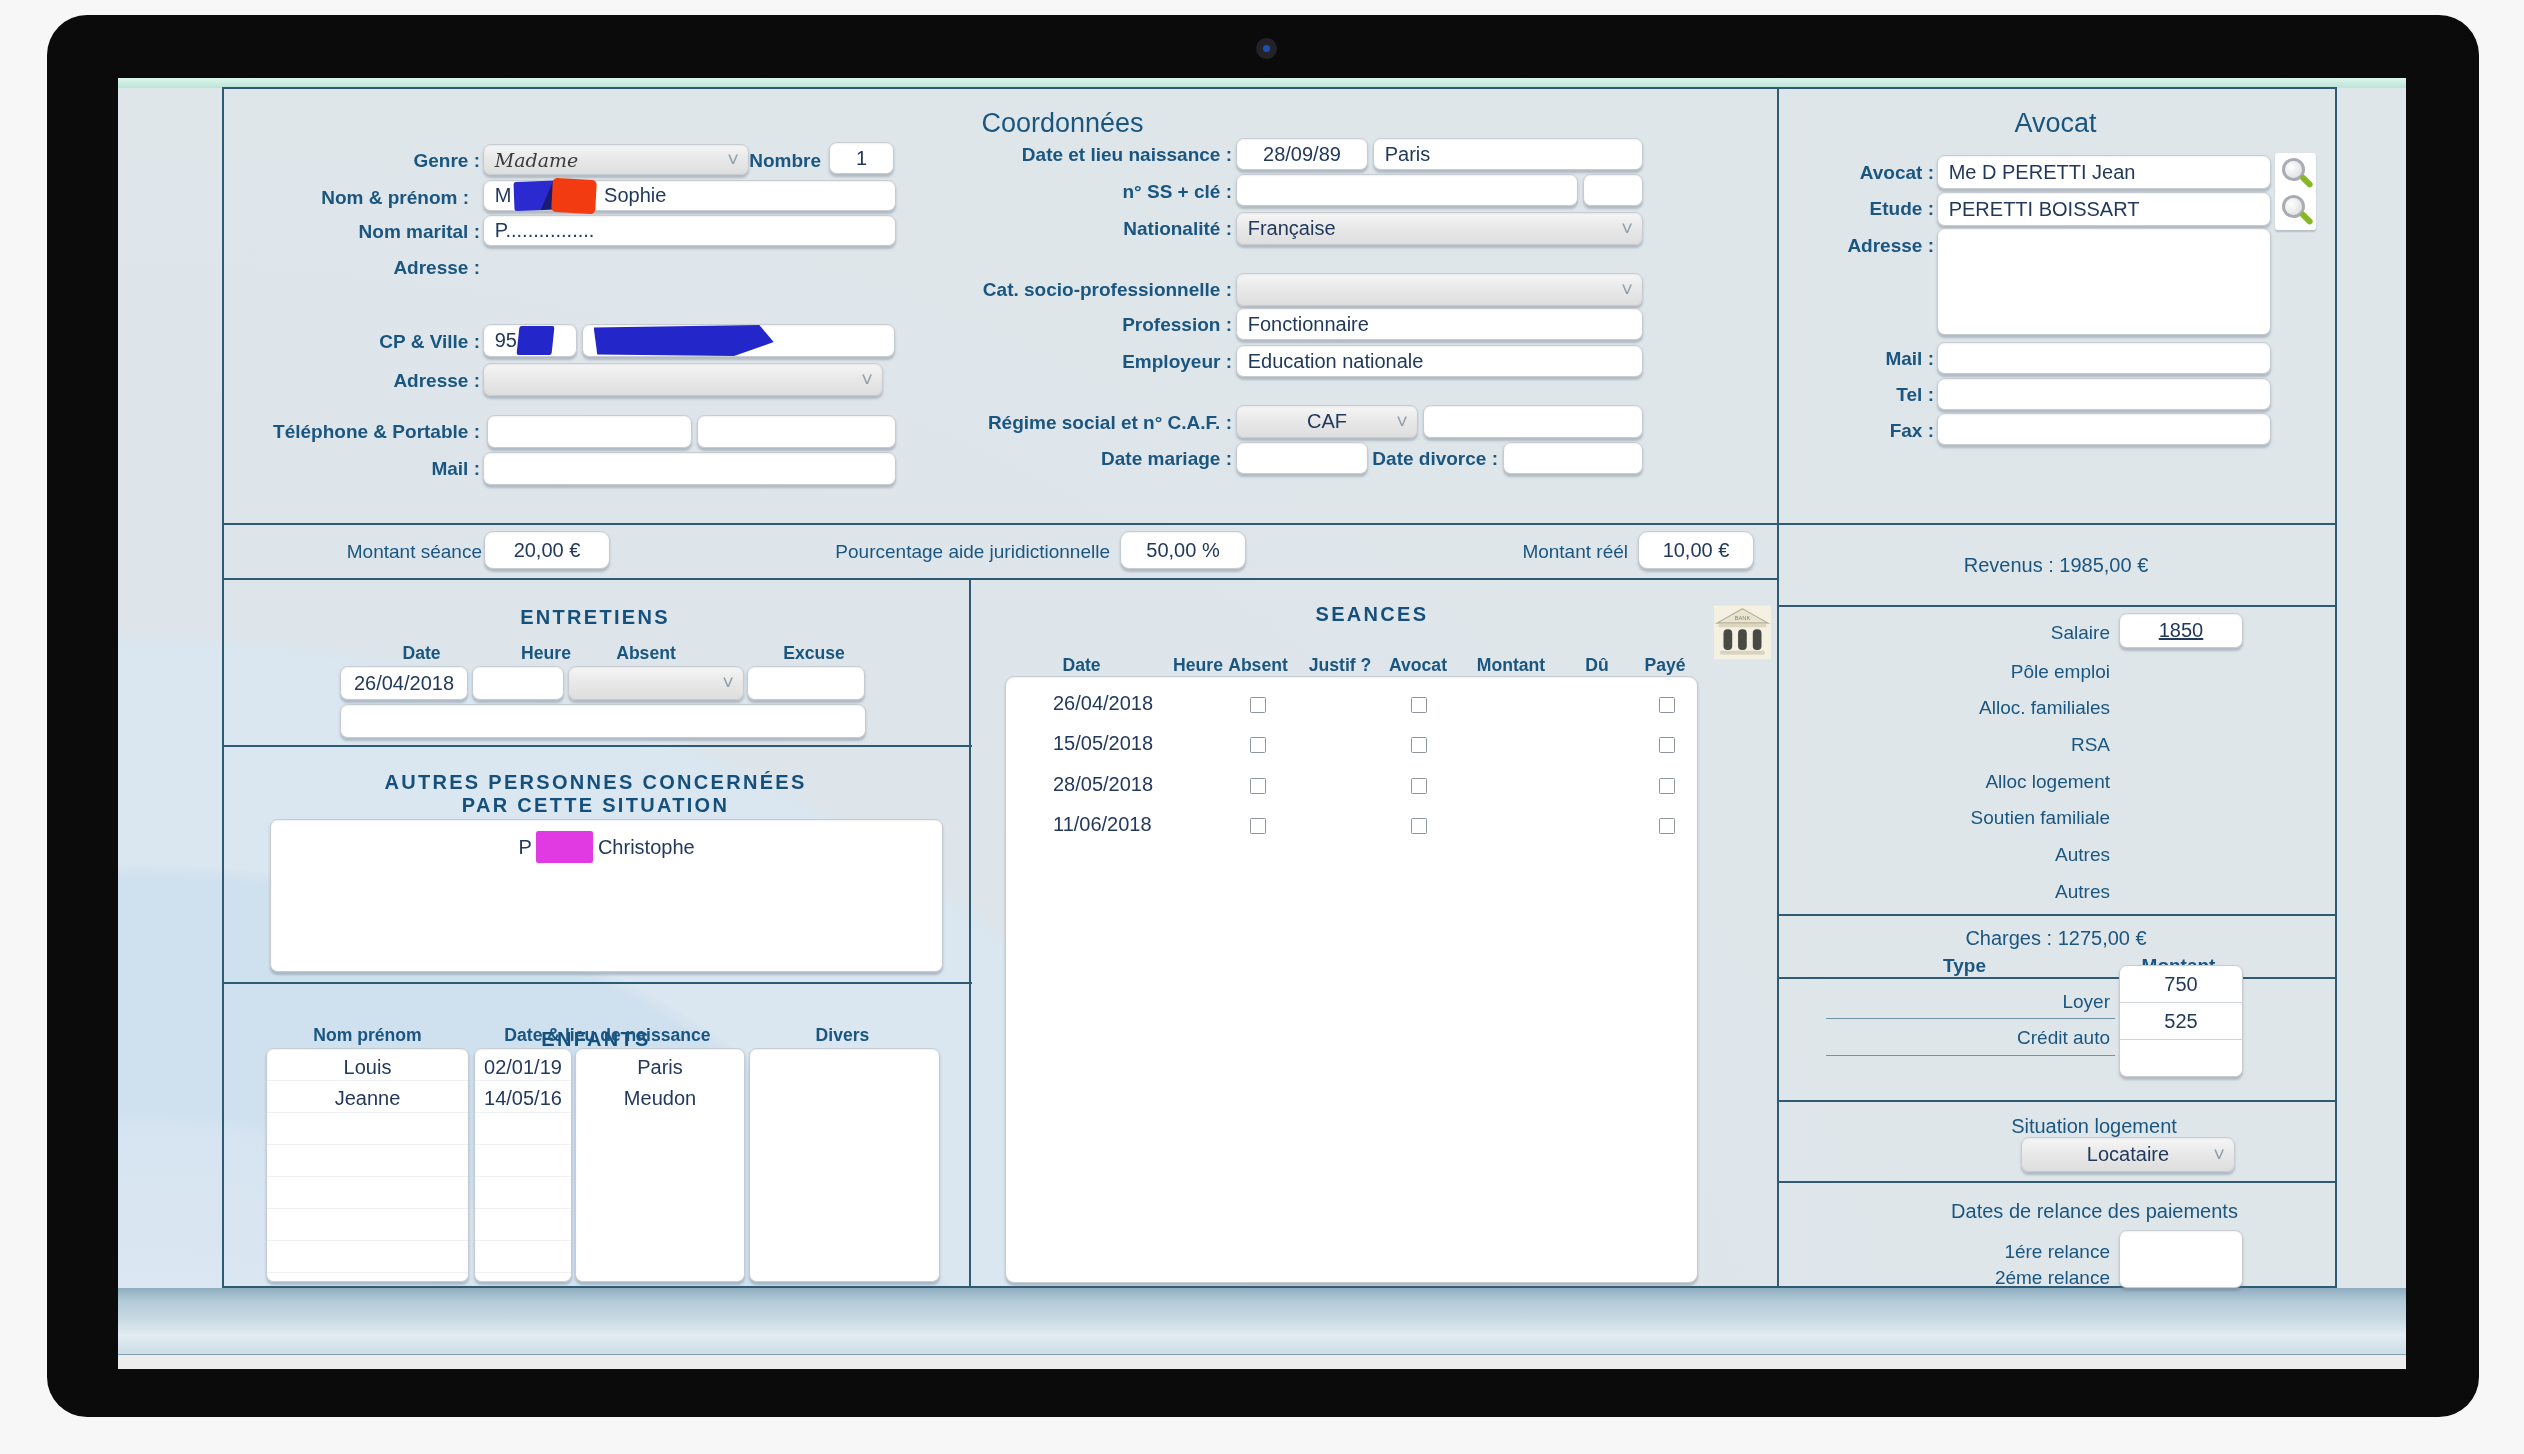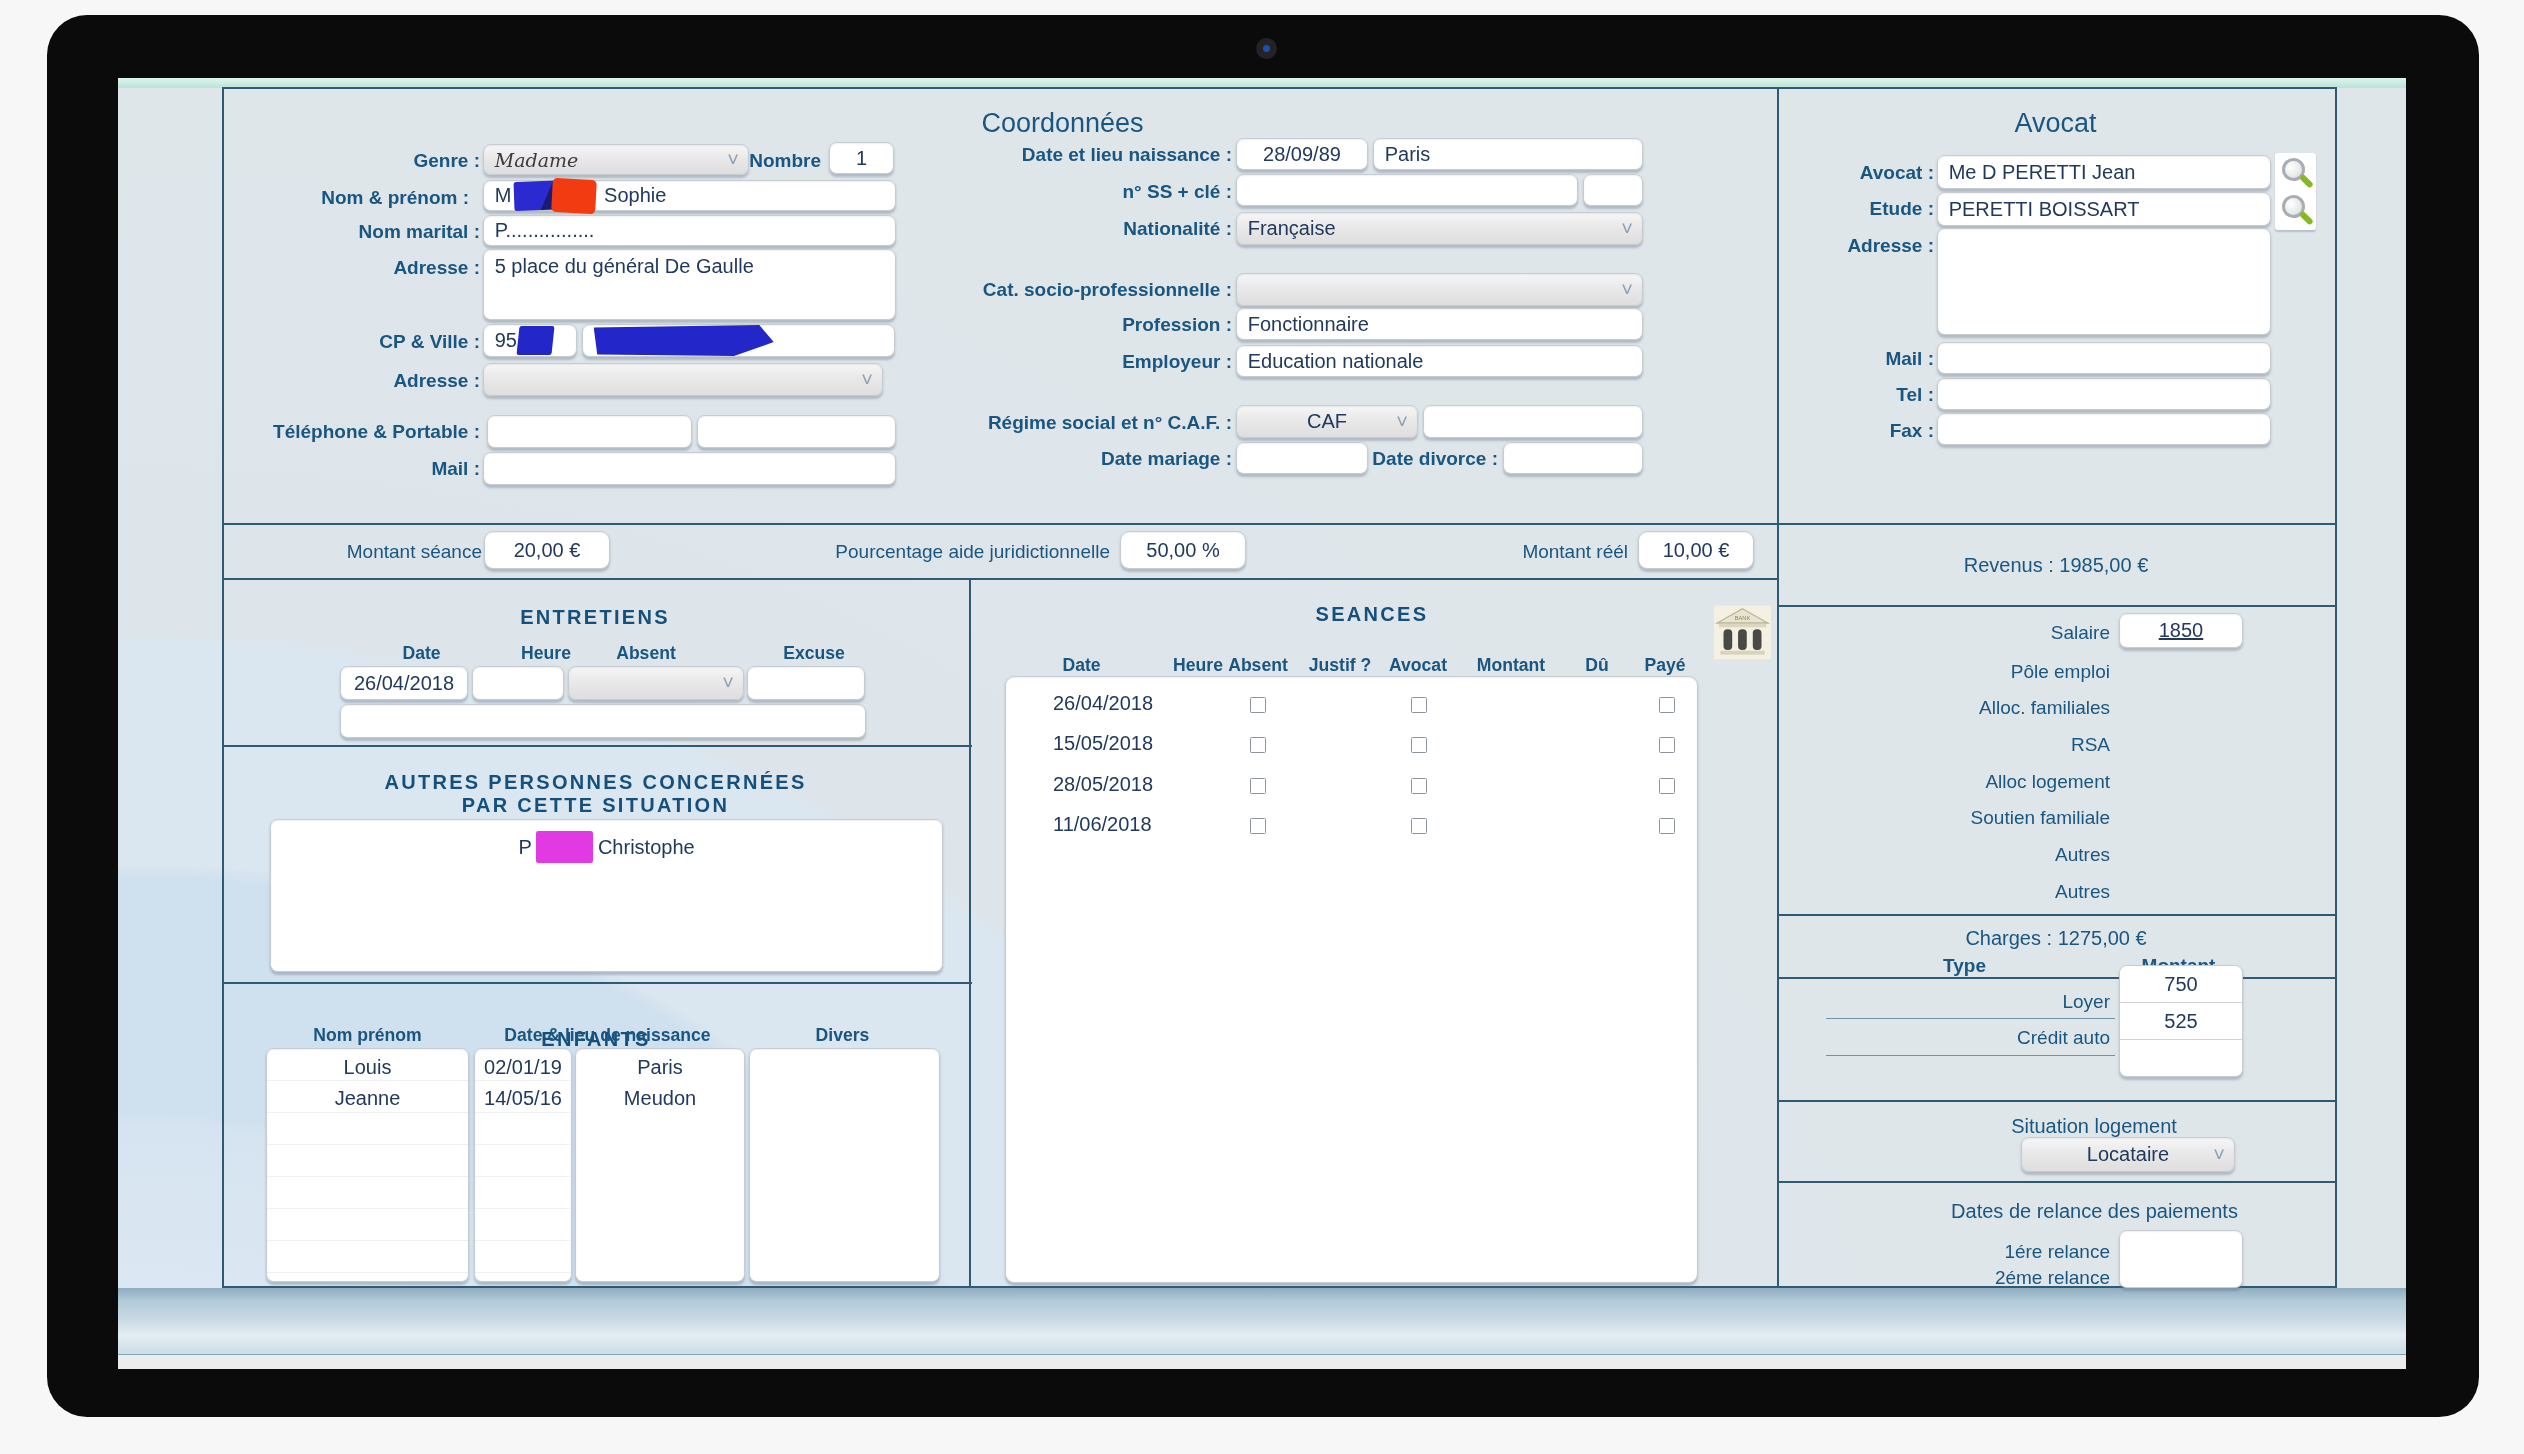--- a/index.html
+++ b/index.html
@@ -89,23 +89,20 @@
     <span class="rd rd-red"></span>
     <span style="margin-left:7.6px;">Sophie</span>
   </div>
 
   <div class="lbl" style="left:229px;top:216px;width:251px;">Nom marital :</div>
   <div class="box" style="left:483px;top:215px;width:413px;height:31px;">
     <span>P................</span>
   </div>
 
   <div class="lbl" style="left:229px;top:252px;width:251px;">Adresse :</div>
-  <div class="box" style="left:483px;top:249px;width:413px;height:71px;align-items:flex-start;padding-top:4.6px;">
-    <span>5 place du général De Gaulle</span>
-  </div>
 
   <div class="lbl" style="left:229px;top:326px;width:251px;">CP &amp; Ville :</div>
   <div class="box" style="left:483px;top:324px;width:94px;height:33px;">
     <span>95</span>
     <span class="rd rd-cp"></span>
   </div>
   <div class="box" style="left:582px;top:324px;width:313px;height:33px;">
     <span class="rd rd-ville"></span>
   </div>
 

